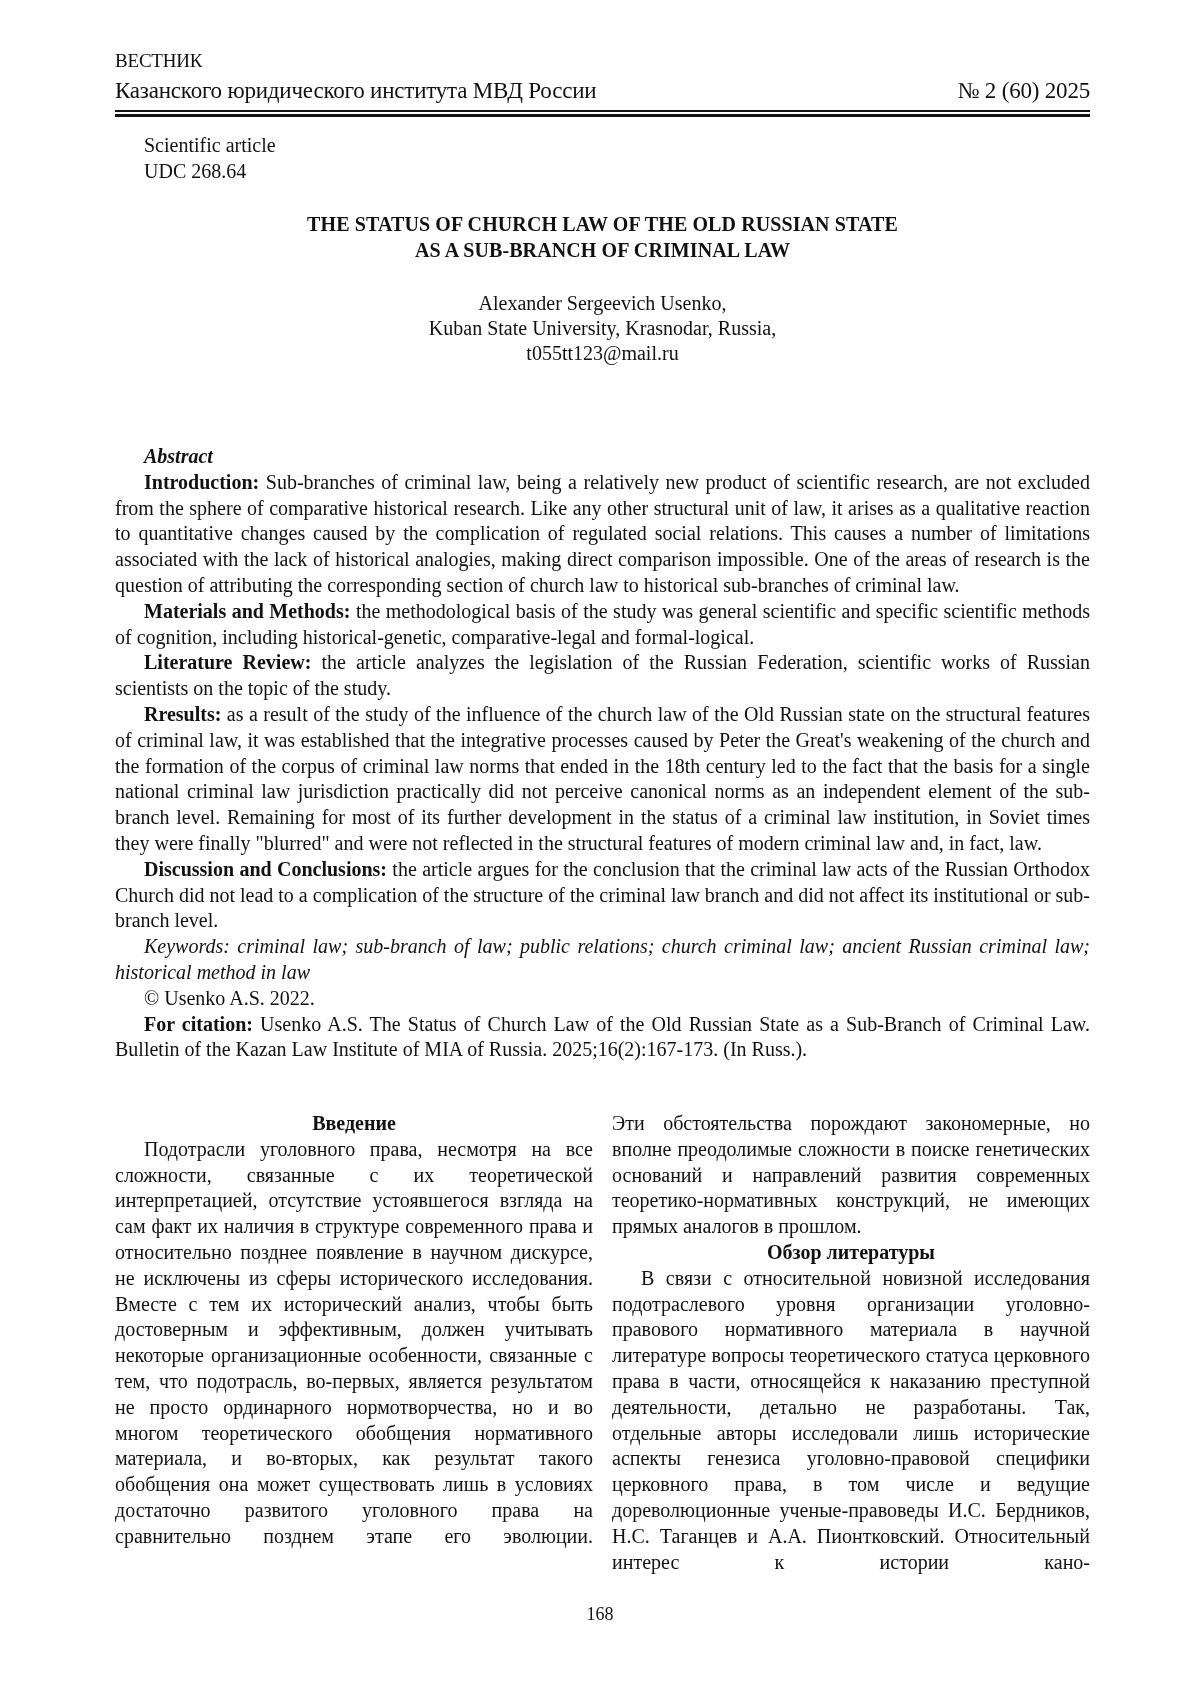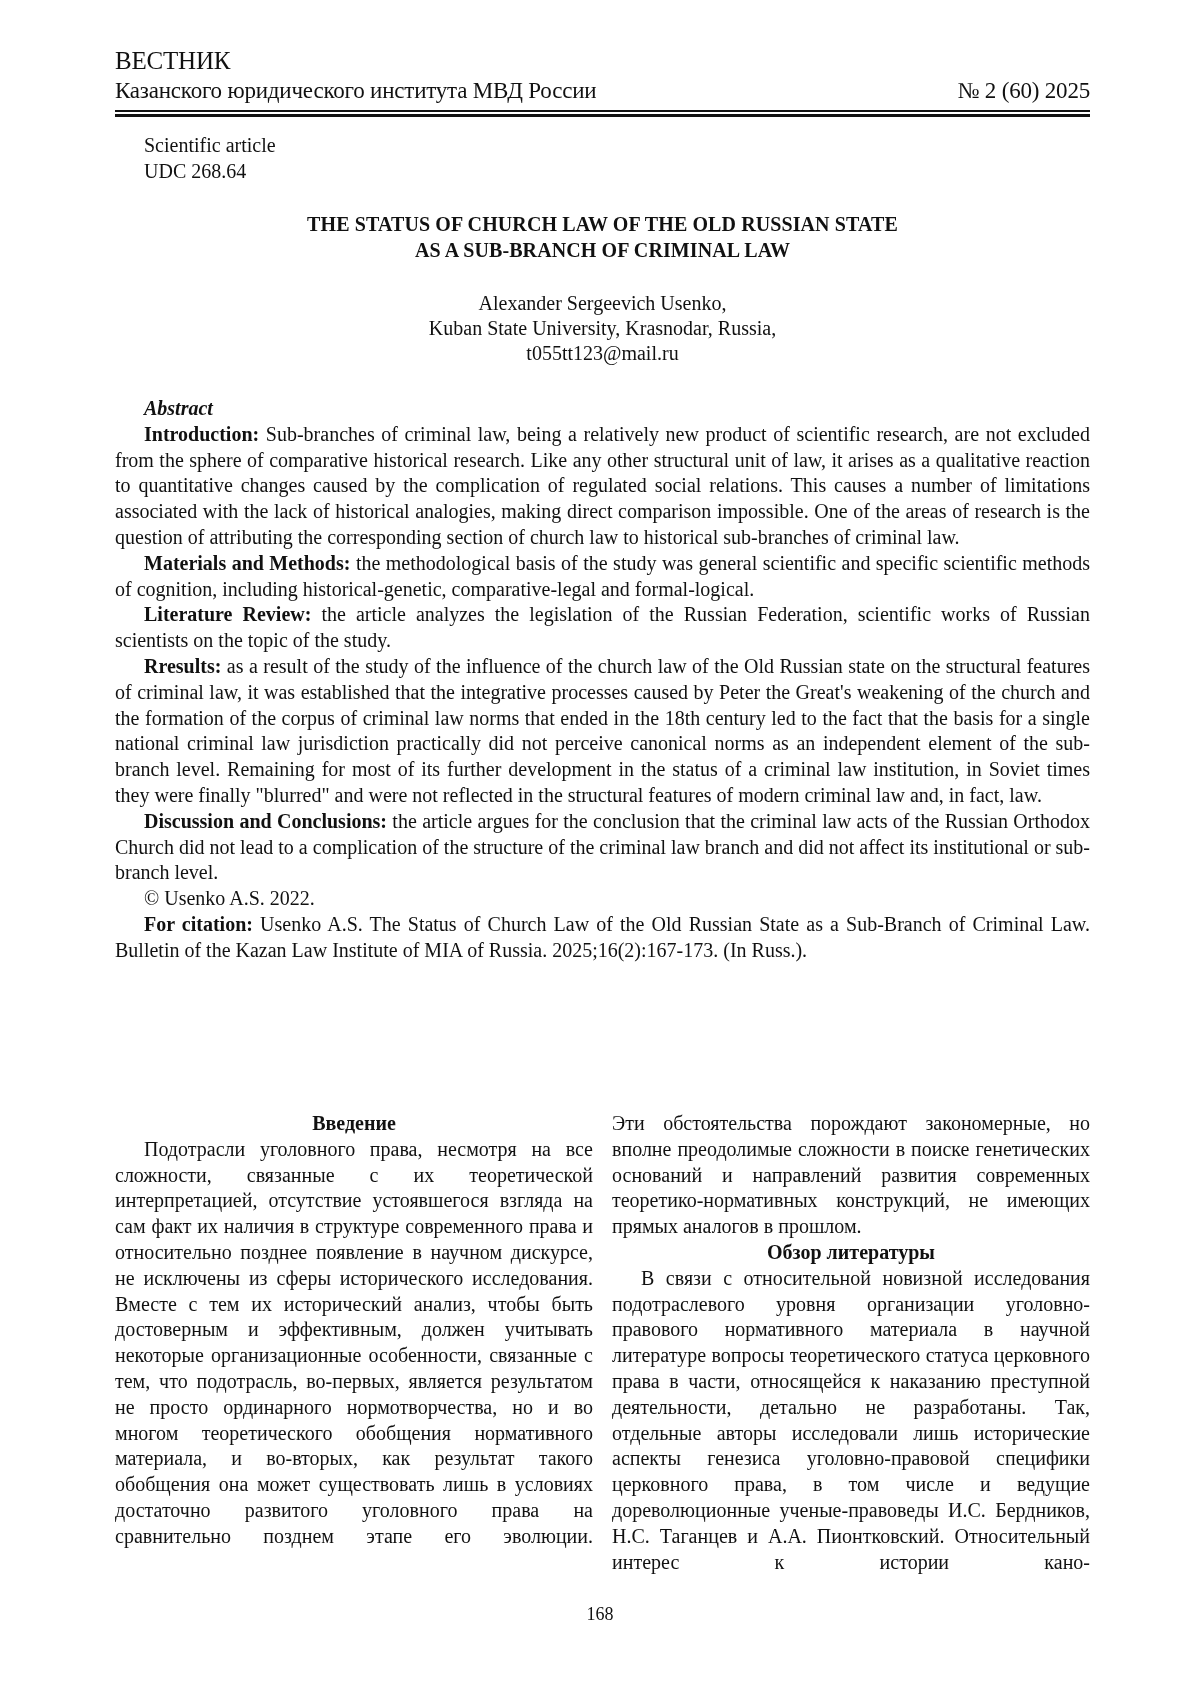--- a/index.html
+++ b/index.html
@@ -5,38 +5,38 @@
     html, body { margin: 0; padding: 0; background: #ffffff; }
     body {
       width: 1200px; height: 1697px; position: relative; overflow: hidden;
       font-family: "Liberation Serif", "DejaVu Serif", serif;
       color: #111111;
     }
     .page { position: absolute; left: 0; top: 0; width: 1200px; height: 1697px; }
 
     
     .journal-header { position: absolute; left: 115px; top: 46px; width: 975px; }
-    .journal-line1 { font-size: 25px; line-height: 30px; letter-spacing: -0.2px; }
+    .journal-line1 { font-size: 19px; line-height: 30px; letter-spacing: -0.2px; }
     .journal-line2 { display: flex; justify-content: space-between; font-size: 23px; line-height: 30px; letter-spacing: -0.2px; }
     .rule-thin { height: 1.5px; background: #111; margin-top: 4px; }
     .rule-thick { height: 3.5px; background: #111; margin-top: 2px; }
 
     .meta { position: absolute; left: 144px; top: 132px; font-size: 20px; line-height: 26px; }
 
     .title { position: absolute; left: 115px; width: 975px; top: 211px; text-align: center;
       font-weight: bold; font-size: 20px; line-height: 26px; letter-spacing: 0.1px; }
 
     .author-block { position: absolute; left: 115px; width: 975px; top: 291px; text-align: center;
       font-size: 20px; line-height: 25px; }
 
     
     .abstract { position: absolute; left: 115px; width: 975px; top: 396px;
       font-size: 20px; line-height: 25.8px; text-align: justify; }
     .abstract p { margin: 0; text-indent: 29px; }
-    .abstract .abs-heading { font-style: italic; font-weight: bold; text-indent: 29px; }
+    .abstract .abs-heading { font-style: italic; font-weight: bold; text-indent: 29px; margin-top: 48px; }
     .abstract b { font-weight: bold; }
     .abstract .kw { font-style: italic; }
 
     
     .columns { position: absolute; left: 115px; top: 1111px; width: 975px; display: flex; justify-content: space-between; }
     .col { width: 478px; font-size: 20px; line-height: 25.8px; text-align: justify; }
     .col p { margin: 0; text-indent: 29px; }
     .col p.noindent { text-indent: 0; }
     .col h3 { margin: 0; font-size: 20px; line-height: 25.8px; text-align: center; font-weight: bold; }
     .col p.last-justify { text-align-last: justify; }
@@ -74,20 +74,21 @@
     <div>t055tt123@mail.ru</div>
   </div>
 
   <div class="abstract">
     <p class="abs-heading">Abstract</p>
     <p><b>Introduction:</b><span> Sub-branches of criminal law, being a relatively new product of scientific research, are not excluded from the sphere of comparative historical research. Like any other structural unit of law, it arises as a qualitative reaction to quantitative changes caused by the complication of regulated social relations. This causes a number of limitations associated with the lack of historical analogies, making direct comparison impossible. One of the areas of research is the question of attributing the corresponding section of church law to historical sub-branches of criminal law.</span></p>
     <p><b>Materials and Methods:</b><span> the methodological basis of the study was general scientific and specific scientific methods of cognition, including historical-genetic, comparative-legal and formal-logical.</span></p>
     <p><b>Literature Review:</b><span> the article analyzes the legislation of the Russian Federation, scientific works of Russian scientists on the topic of the study.</span></p>
     <p><b>Rresults:</b><span> as a result of the study of the influence of the church law of the Old Russian state on the structural features of criminal law, it was established that the integrative processes caused by Peter the Great's weakening of the church and the formation of the corpus of criminal law norms that ended in the 18th century led to the fact that the basis for a single national criminal law jurisdiction practically did not perceive canonical norms as an independent element of the sub-branch level. Remaining for most of its further development in the status of a criminal law institution, in Soviet times they were finally "blurred" and were not reflected in the structural features of modern criminal law and, in fact, law.</span></p>
     <p><b>Discussion and Conclusions:</b><span> the article argues for the conclusion that the criminal law acts of the Russian Orthodox Church did not lead to a complication of the structure of the criminal law branch and did not affect its institutional or sub-branch level.</span></p>
+    <p class="kw">Keywords: criminal law; sub-branch of law; public relations; church criminal law; ancient Russian criminal law; historical method in law</p>
     <p>© Usenko A.S. 2022.</p>
     <p><b>For citation:</b><span> Usenko A.S. The Status of Church Law of the Old Russian State as a Sub-Branch of Criminal Law. Bulletin of the Kazan Law Institute of MIA of Russia. 2025;16(2):167-173. (In Russ.).</span></p>
   </div>
 
   <div class="columns">
     <div class="col">
       <h3>Введение</h3>
       <p class="last-justify">Подотрасли уголовного права, несмотря на все сложности, связанные с их теоретической интерпретацией, отсутствие устоявшегося взгляда на сам факт их наличия в структуре современного права и относительно позднее появление в научном дискурсе, не исключены из сферы исторического исследования. Вместе с тем их исторический анализ, чтобы быть достоверным и эффективным, должен учитывать некоторые организационные особенности, связанные с тем, что подотрасль, во-первых, является результатом не просто ординарного нормотворчества, но и во многом теоретического обобщения нормативного материала, и во-вторых, как результат такого обобщения она может существовать лишь в условиях достаточно развитого уголовного права на сравнительно позднем этапе его эволюции.</p>
     </div>
     <div class="col">

